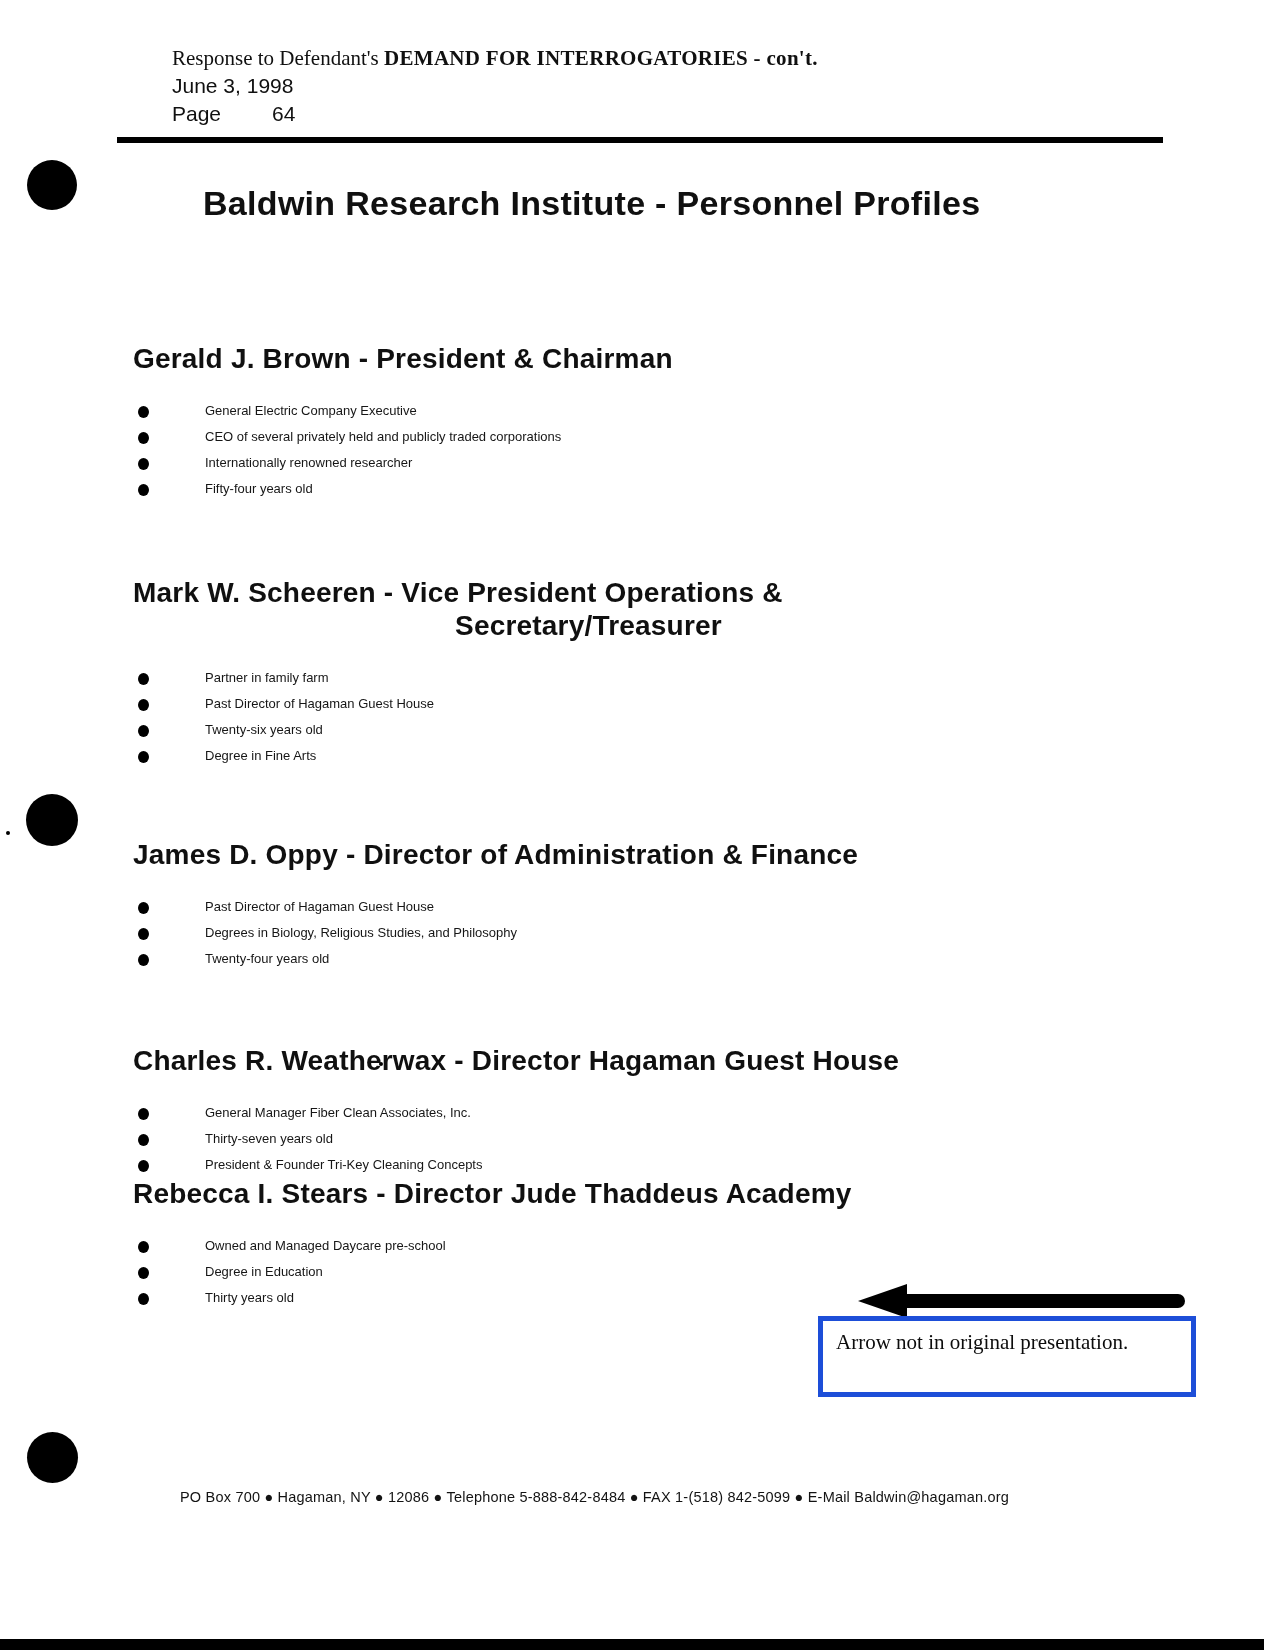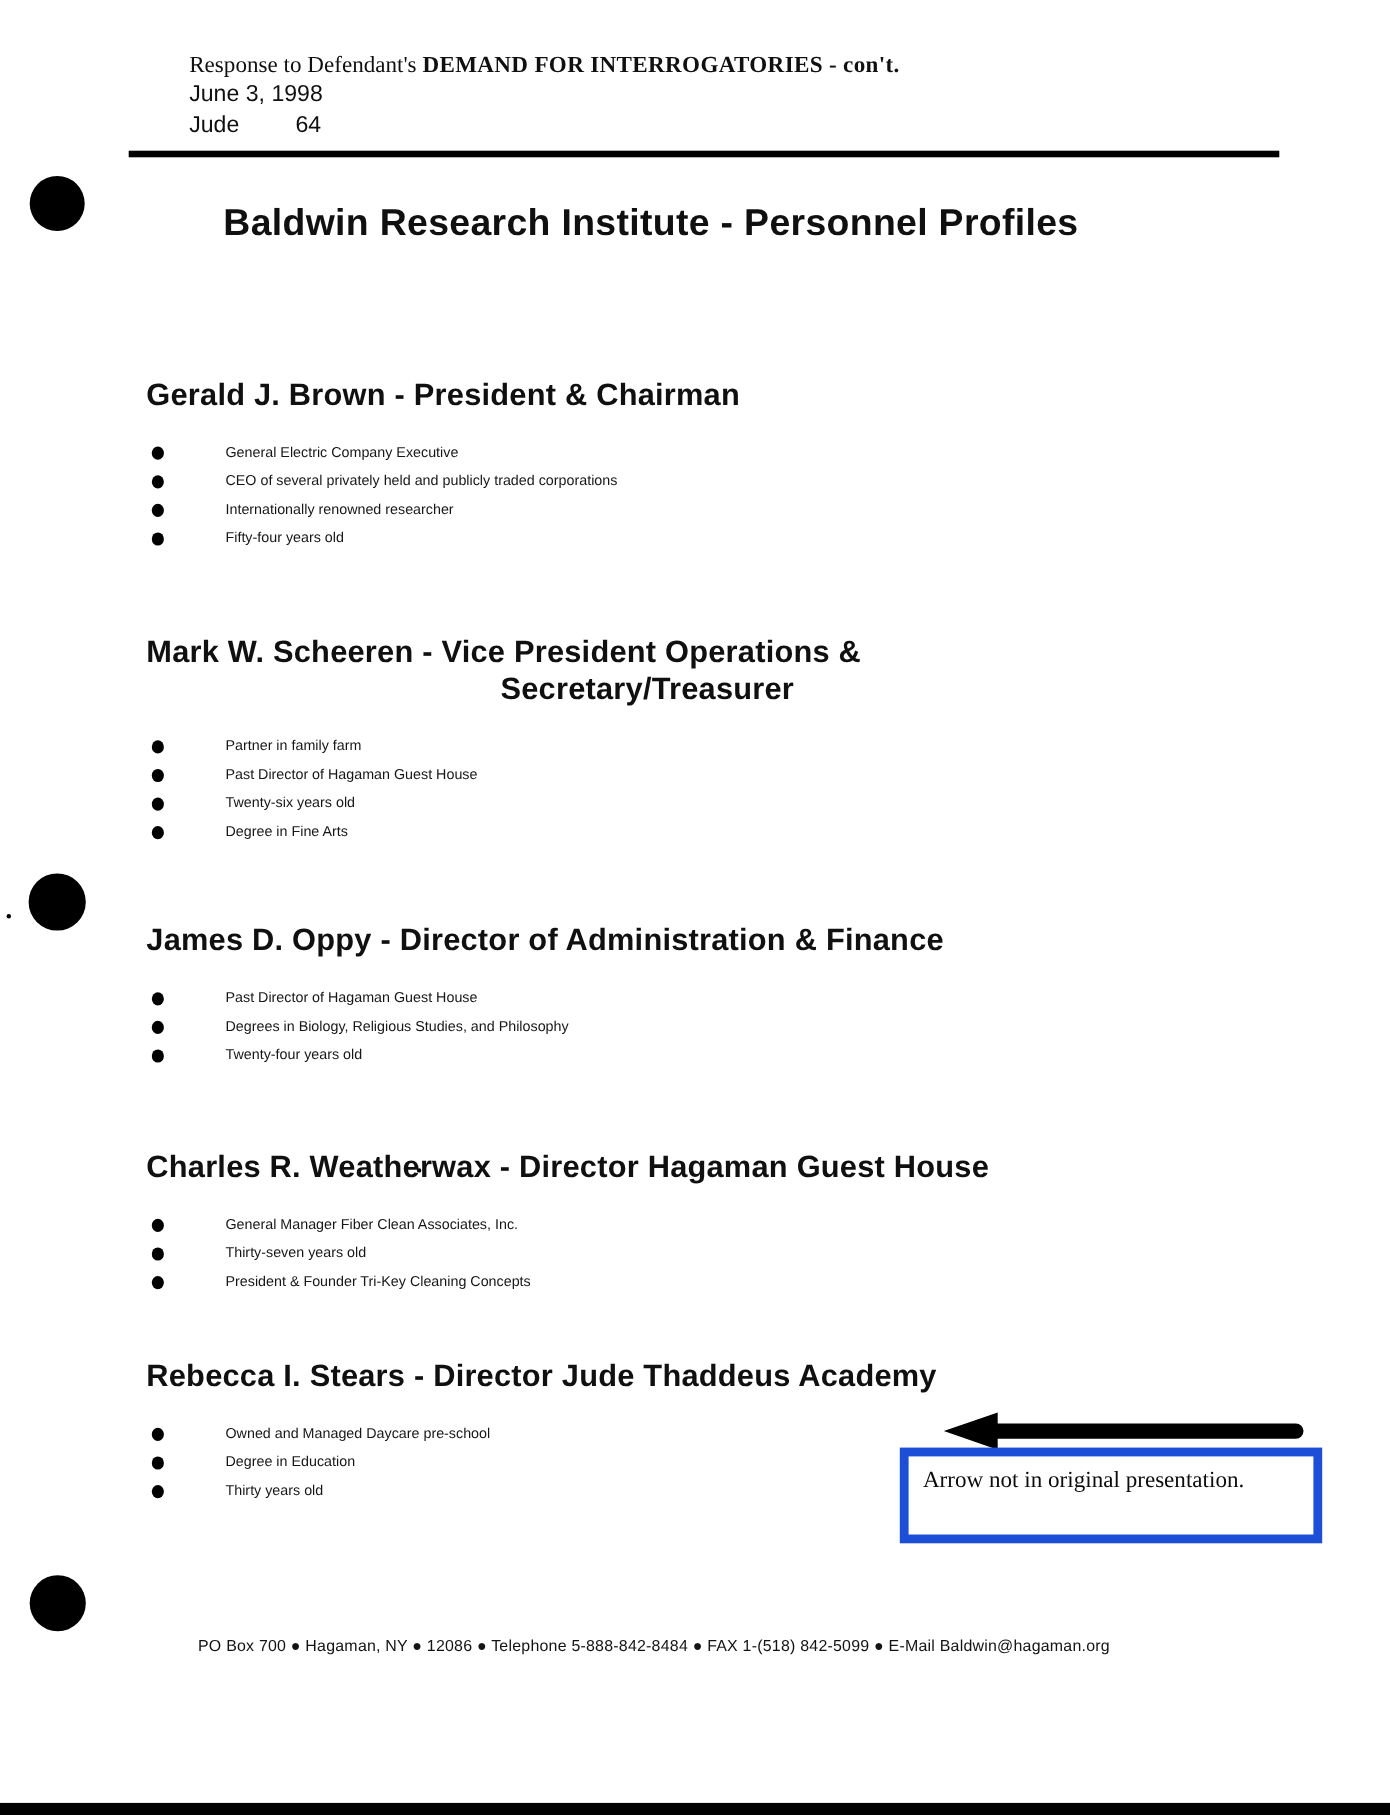--- a/index.html
+++ b/index.html
@@ -28,35 +28,35 @@
   
   .doc-title{position:absolute;left:203px;top:184px;font-size:34px;font-weight:bold;
     letter-spacing:0.3px;white-space:nowrap;}
 
   
   .section{position:absolute;left:133px;width:940px;margin-top:20px;}
   .section-1{top:322px;}
   .section-2{top:556px;}
   .section-3{top:818px;}
   .section-4{top:1024px;}
-  .section-5{top:1214px;}
+  .section-5{top:1157px;}
   .section h2{margin:0;font-size:28px;font-weight:bold;line-height:33px;letter-spacing:0.2px;white-space:nowrap;}
   .h-line2{display:block;padding-left:322px;}
   .section ul{list-style:none;margin:23px 0 0 0;padding:0;}
   .section li{position:relative;padding-left:72px;font-size:13px;line-height:26px;color:#161616;white-space:nowrap;}
   .section li::before{content:"";position:absolute;left:5px;top:8px;width:11px;height:12px;background:#000;border-radius:50%;}
 
   
   .arrow{position:absolute;left:858px;top:1284px;width:327px;height:34px;}
   .arrow-head{position:absolute;left:0;top:0;width:0;height:0;
     border-top:17px solid transparent;border-bottom:17px solid transparent;border-right:49px solid #000;}
   .arrow-tail{position:absolute;left:45px;top:10px;right:0;height:14px;background:#000;border-radius:0 7px 7px 0;}
 
   
-  .note-box{position:absolute;left:818px;top:1316px;width:355px;height:62px;border:8px solid #1d4ed8;
+  .note-box{position:absolute;left:818px;top:1316px;width:355px;height:62px;border:5px solid #1d4ed8;
     padding:9px 0 0 13px;font-family:"Liberation Serif",serif;font-size:21px;color:#0c0c0c;}
 
   
   .doc-footer{position:absolute;left:180px;top:1489px;font-size:14.5px;letter-spacing:0.2px;
     white-space:nowrap;color:#131313;}
 
   
   .bottom-bar{position:absolute;left:0;top:1639px;width:1264px;height:11px;background:#000;}
 </style>
 </head>
@@ -64,21 +64,21 @@
 
 <div class="hole hole-1"></div>
 <div class="hole hole-2"></div>
 <div class="hole hole-3"></div>
 <div class="speck speck-1"></div>
 <div class="speck speck-2"></div>
 
 <div class="doc-header">
   <div class="hdr-line1"><span>Response to Defendant's </span><b>DEMAND FOR INTERROGATORIES - con't.</b></div>
   <div class="hdr-line2">June 3, 1998</div>
-  <div class="hdr-line3"><span>Jude</span><span class="hdr-pageno">64</span></div>
+  <div class="hdr-line3"><span>Page</span><span class="hdr-pageno">64</span></div>
 </div>
 <div class="rule"></div>
 
 <div class="doc-title">Baldwin Research Institute - Personnel Profiles</div>
 
 <div id="sections-host">
   <div class="section section-1">
     <h2><span class="h-line1">Gerald J. Brown - President &amp; Chairman</span></h2>
     <ul>
 

